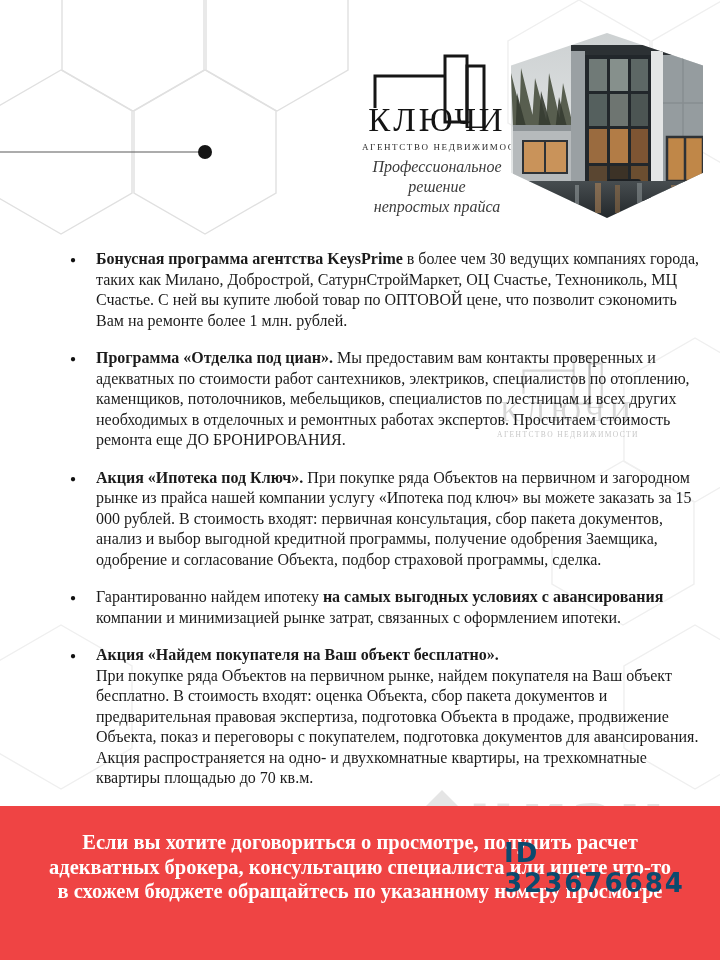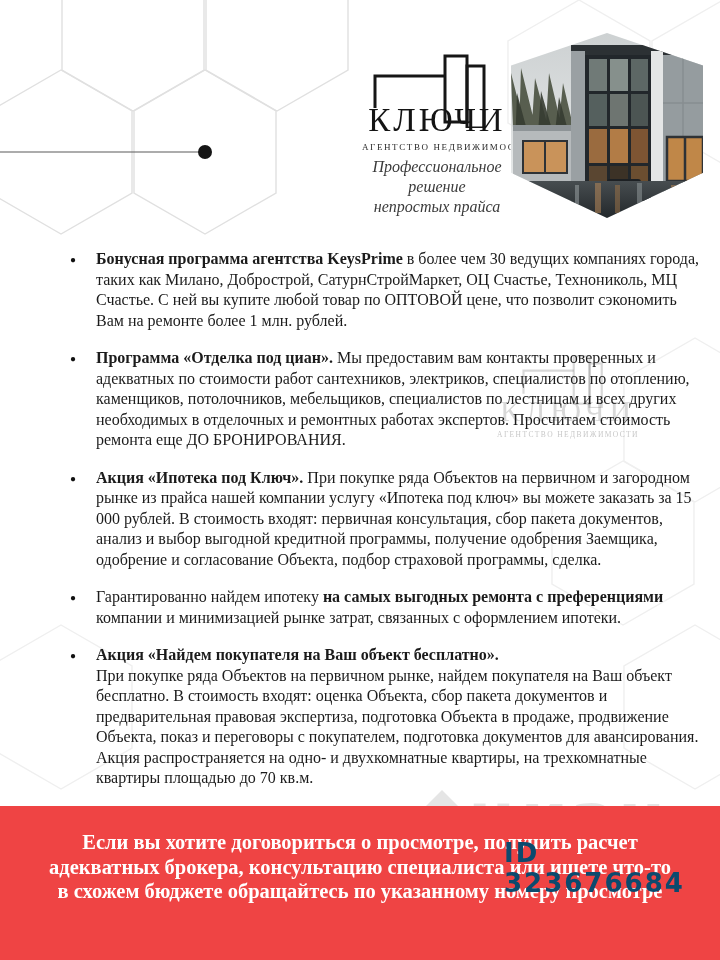--- a/index.html
+++ b/index.html
@@ -162,21 +162,21 @@
         <rect x="64" y="152" width="4" height="26" fill="#9aa0a2"></rect>
         <rect x="160" y="152" width="6" height="26" fill="#b8895a"></rect>
       </g>
     </svg>
   </div>
 
   <ul class="bullets" id="bullet-list">
       <li class="bullet-item"><b>Бонусная программа агентства KeysPrime</b><span> в более чем 30 ведущих компаниях города, таких как Милано, Добрострой, СатурнСтройМаркет, ОЦ Счастье, Технониколь, МЦ Счастье. С ней вы купите любой товар по ОПТОВОЙ цене, что позволит сэкономить Вам на ремонте более 1 млн. рублей.</span></li>
       <li class="bullet-item"><b>Программа «Отделка под циан».</b><span> Мы предоставим вам контакты проверенных и адекватных по стоимости работ сантехников, электриков, специалистов по отоплению, каменщиков, потолочников, мебельщиков, специалистов по лестницам и всех других необходимых в отделочных и ремонтных работах экспертов. Просчитаем стоимость ремонта еще ДО БРОНИРОВАНИЯ.</span></li>
       <li class="bullet-item"><b>Акция «Ипотека под Ключ».</b><span> При покупке ряда Объектов на первичном и загородном рынке из прайса нашей компании услугу «Ипотека под ключ» вы можете заказать за 15 000 рублей. В стоимость входят: первичная консультация, сбор пакета документов, анализ и выбор выгодной кредитной программы, получение одобрения Заемщика, одобрение и согласование Объекта, подбор страховой программы, сделка.</span></li>
-      <li class="bullet-item"><span>Гарантированно найдем ипотеку </span><b>на самых выгодных ремонта с преференциями</b><span> компании и минимизацией рынке затрат, связанных с оформлением ипотеки.</span></li>
+      <li class="bullet-item"><span>Гарантированно найдем ипотеку </span><b>на самых выгодных условиях с авансирования</b><span> компании и минимизацией рынке затрат, связанных с оформлением ипотеки.</span></li>
       <li class="bullet-item"><b>Акция «Найдем покупателя на Ваш объект бесплатно».</b><br><span>При покупке ряда Объектов на первичном рынке, найдем покупателя на Ваш объект бесплатно. В стоимость входят: оценка Объекта, сбор пакета документов и предварительная правовая экспертиза, подготовка Объекта в продаже, продвижение Объекта, показ и переговоры с покупателем, подготовка документов для авансирования. Акция распространяется на одно- и двухкомнатные квартиры, на трехкомнатные квартиры площадью до 70 кв.м.</span></li>
     </ul>
 
   <div class="wm-agency">
     <svg width="110" height="56" viewBox="0 0 140 78" xmlns="http://www.w3.org/2000/svg">
       <g fill="none" stroke="rgba(60,60,60,0.20)" stroke-width="3">
         <path d="M8,58 V26 H78"></path>
         <rect x="78" y="6" width="22" height="66"></rect>
         <rect x="100" y="16" width="17" height="62"></rect>
       </g>

